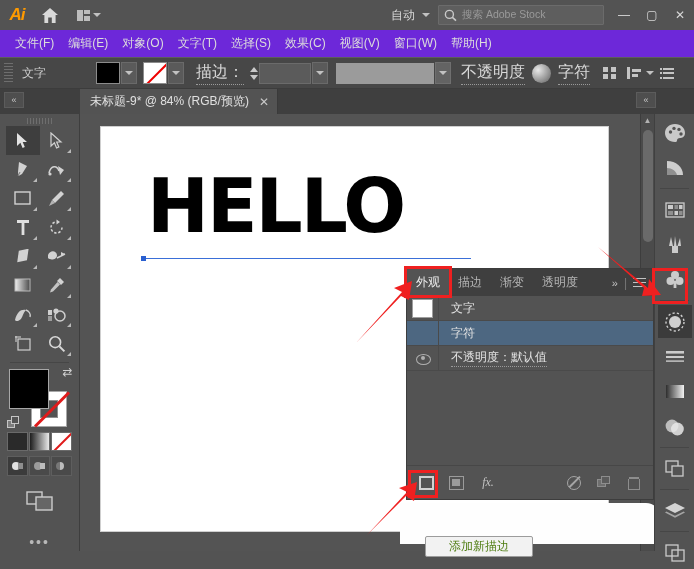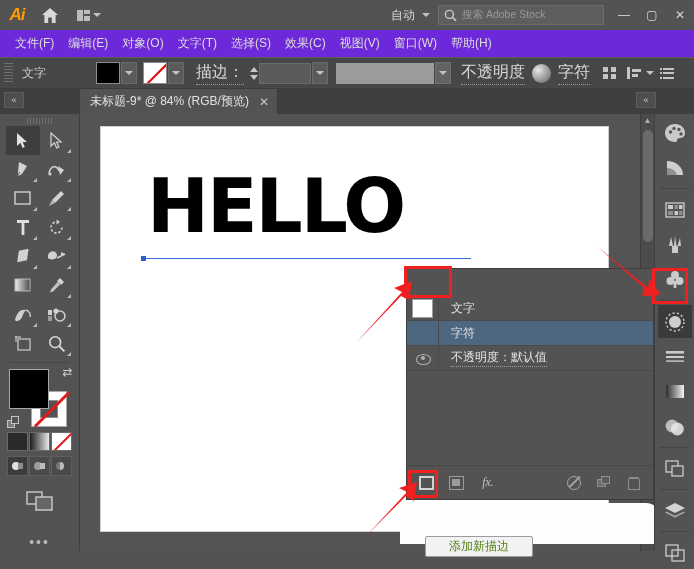--- a/index.html
+++ b/index.html
@@ -549,20 +549,35 @@
       <div class="hello">HELLO</div>
       <div class="baseline"></div>
     </div>
     <div class="v-scroll">
       <div class="arrow">▲</div>
       <div class="thumb"></div>
     </div>
   </div>
 
   <div class="panel">
+    <div class="panel-tabs">
+      <div class="ptab active">外观</div>
+      <div class="ptab">描边</div>
+      <div class="ptab">渐变</div>
+      <div class="ptab">透明度</div>
+      <div class="ptab-tail">
+        <span class="dbl">»</span>
+        <span class="bar">|</span>
+        <span class="burger">
+            <i></i>
+            <i></i>
+            <i></i>
+          </span>
+      </div>
+    </div>
 
     <div class="panel-body">
       <div class="row">
         <div class="swcol">
             <span class="sw"></span>
           </div>
         <div class="label">文字</div>
       </div>
       <div class="row selected">
         <div class="swcol"></div>

